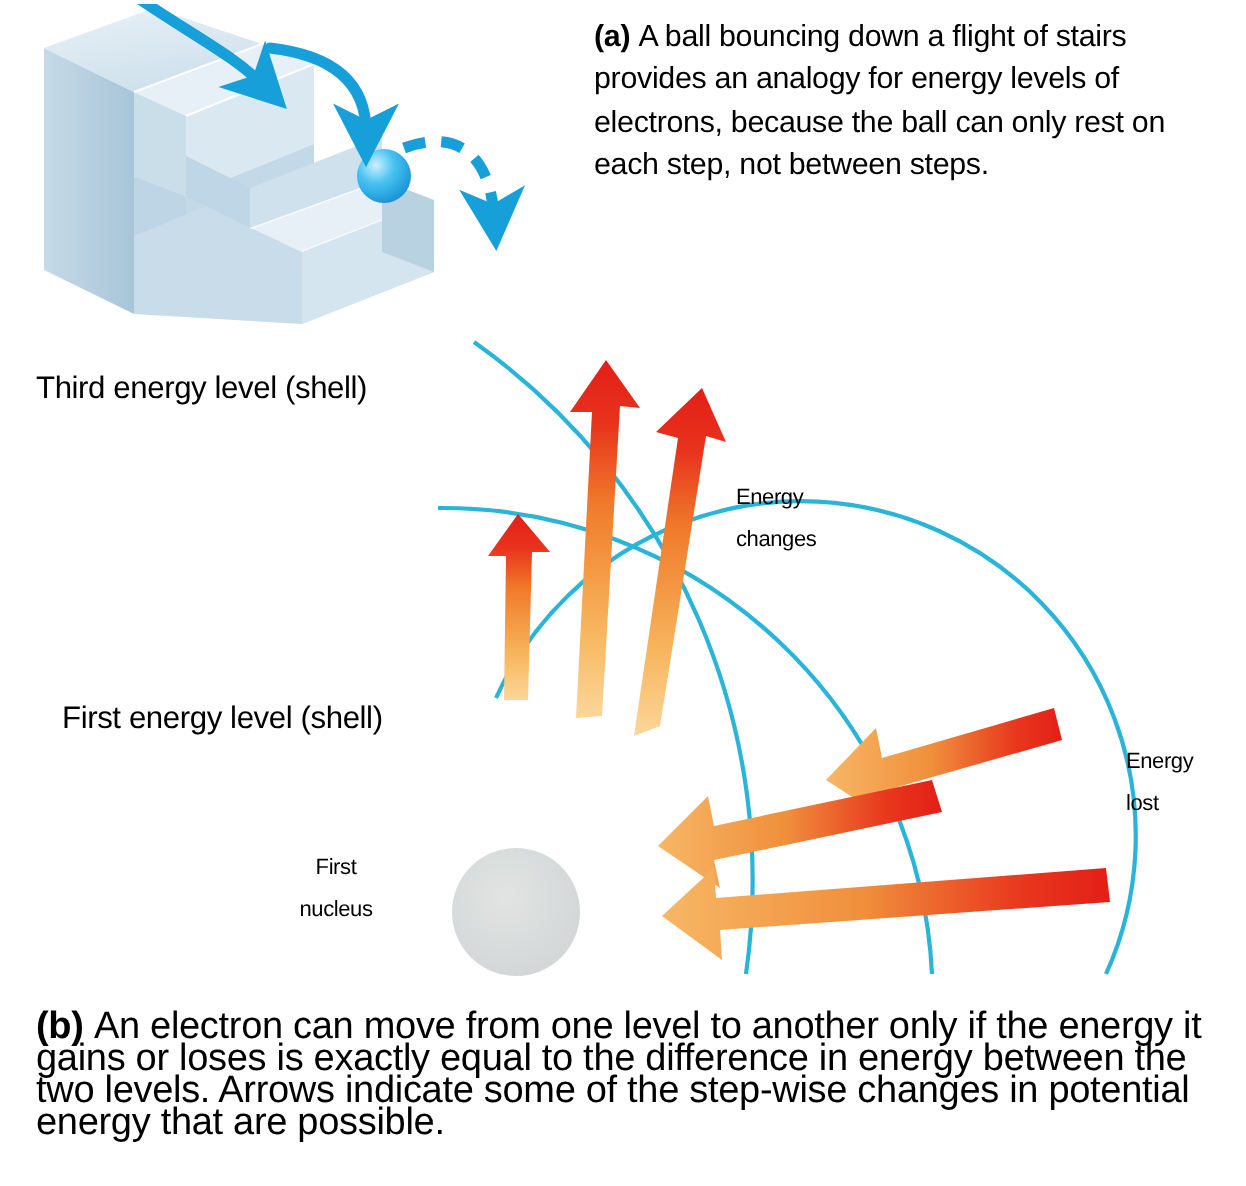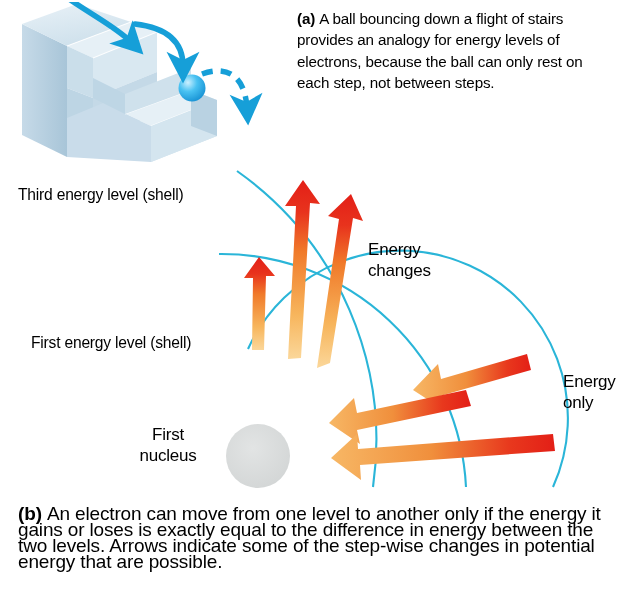--- a/index.html
+++ b/index.html
@@ -24,24 +24,24 @@
     font-size:19px;line-height:16px;letter-spacing:-0.15px;
   }
   #caption-b .tag{font-weight:bold;}
 
   
   .shell-label{
     position:absolute;font-size:15.6px;white-space:nowrap;letter-spacing:-0.2px;
   }
   #label-shell-3{left:18px;top:161px;margin-top:25px;}
   #label-shell-2{left:0px;top:243px;}
-  #label-shell-1{left:31px;top:334px;}
+  #label-shell-1{left:31px;top:351px;}
 
   .plain-label{
-    position:absolute;font-size:17px;line-height:21px;letter-spacing:-0.2px;
+    position:absolute;font-size:11px;line-height:21px;letter-spacing:-0.2px;
   }
   #label-energy-absorbed{left:368px;top:239px;}
   #label-energy-lost{left:563px;top:371px;}
   #label-atomic-nucleus{left:137px;top:424px;text-align:center;width:62px;}
 
   svg{display:block;}
 </style>
 </head>
 <body>
 
@@ -172,21 +172,21 @@
   <div class="shell-label" id="label-shell-3">Third energy level (shell)</div>
   <div class="shell-label" id="label-shell-1">First energy level (shell)</div>
 
   <div class="plain-label" id="label-energy-absorbed">
     <div>Energy</div>
     <div>changes</div>
   </div>
 
   <div class="plain-label" id="label-energy-lost">
     <div>Energy</div>
-    <div>only</div>
+    <div>lost</div>
   </div>
 
   <div class="plain-label" id="label-atomic-nucleus">
     <div>First</div>
     <div>nucleus</div>
   </div>
 
   <div id="caption-b">
     <span class="tag">(b) </span>
     <span>An electron can move from one level to another only if the energy it gains or loses is exactly equal to the difference in energy between the two levels. Arrows indicate some of the step-wise changes in potential energy that are possible.</span>

